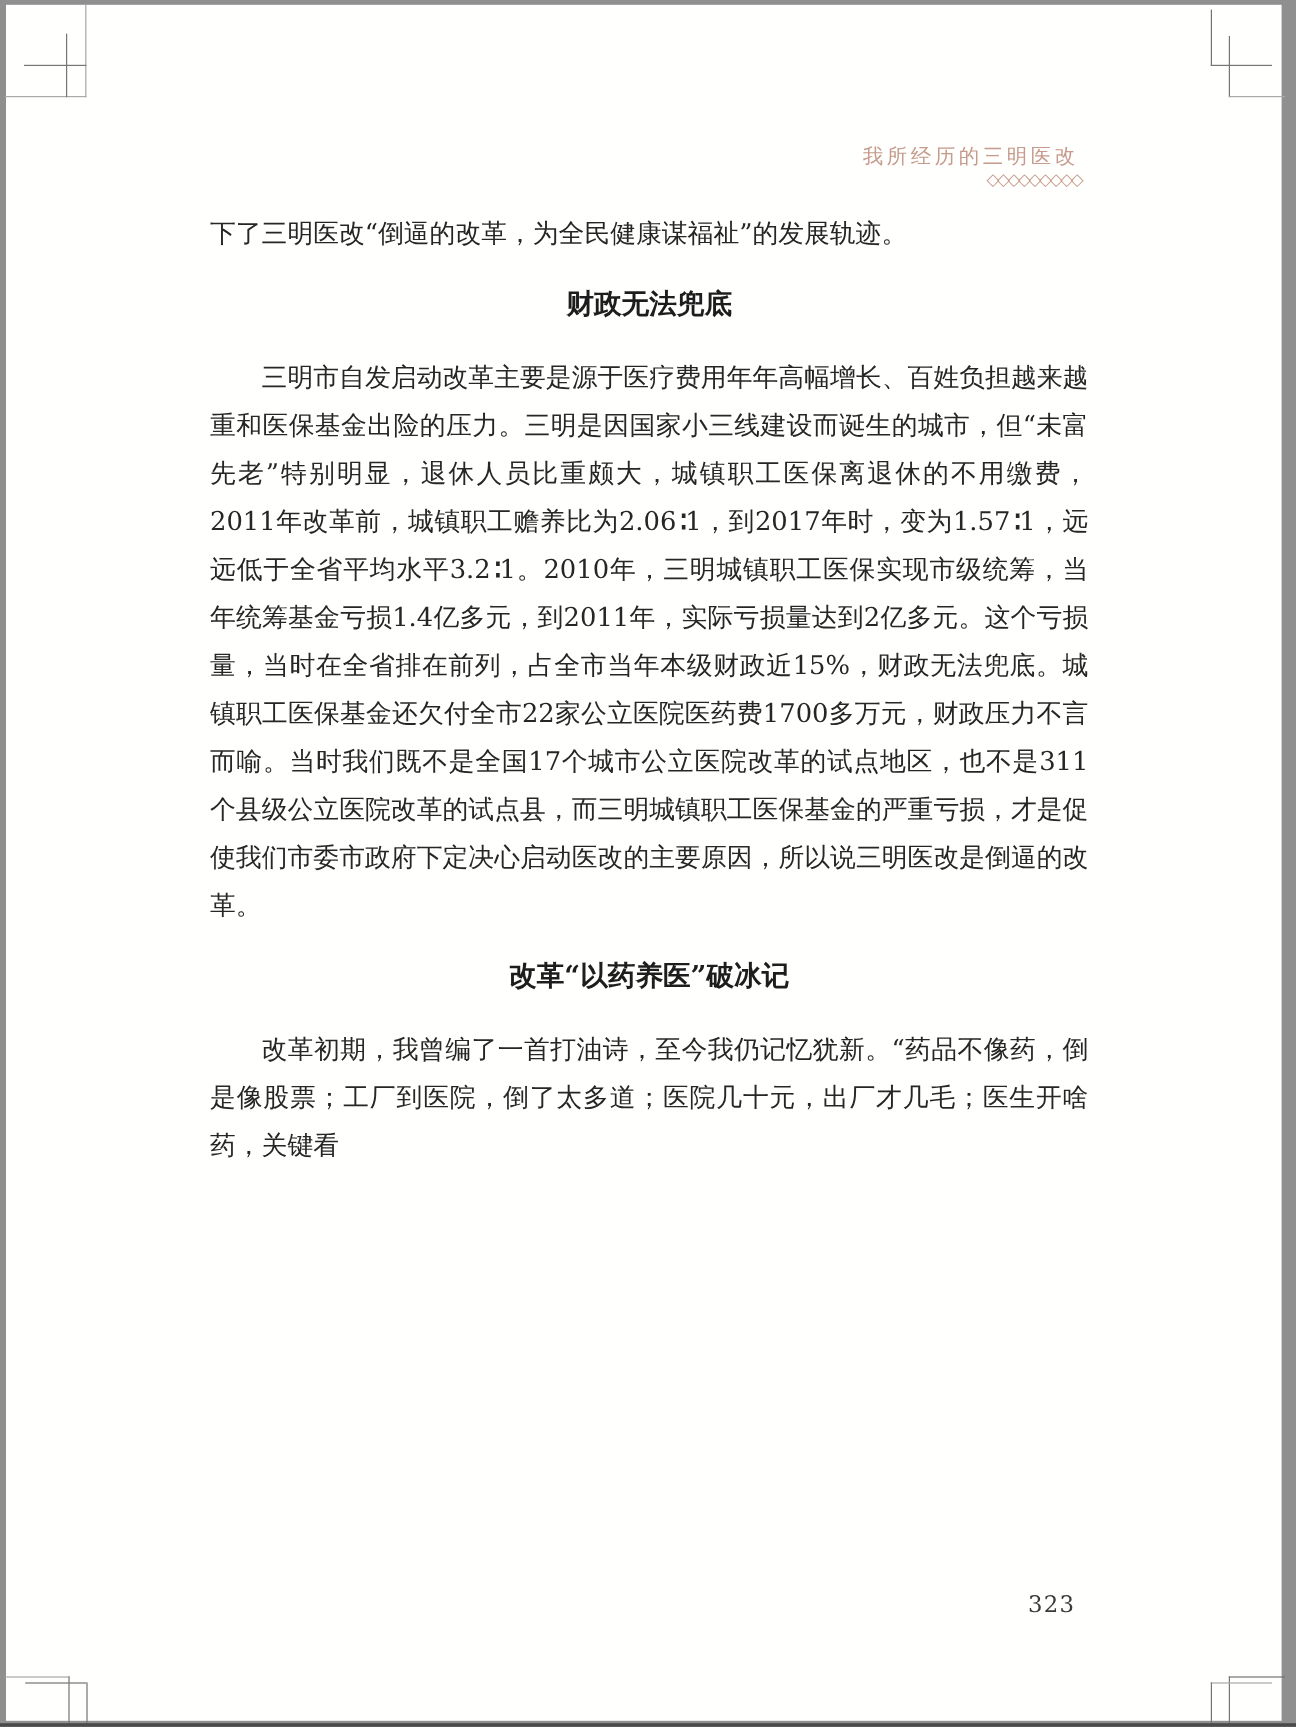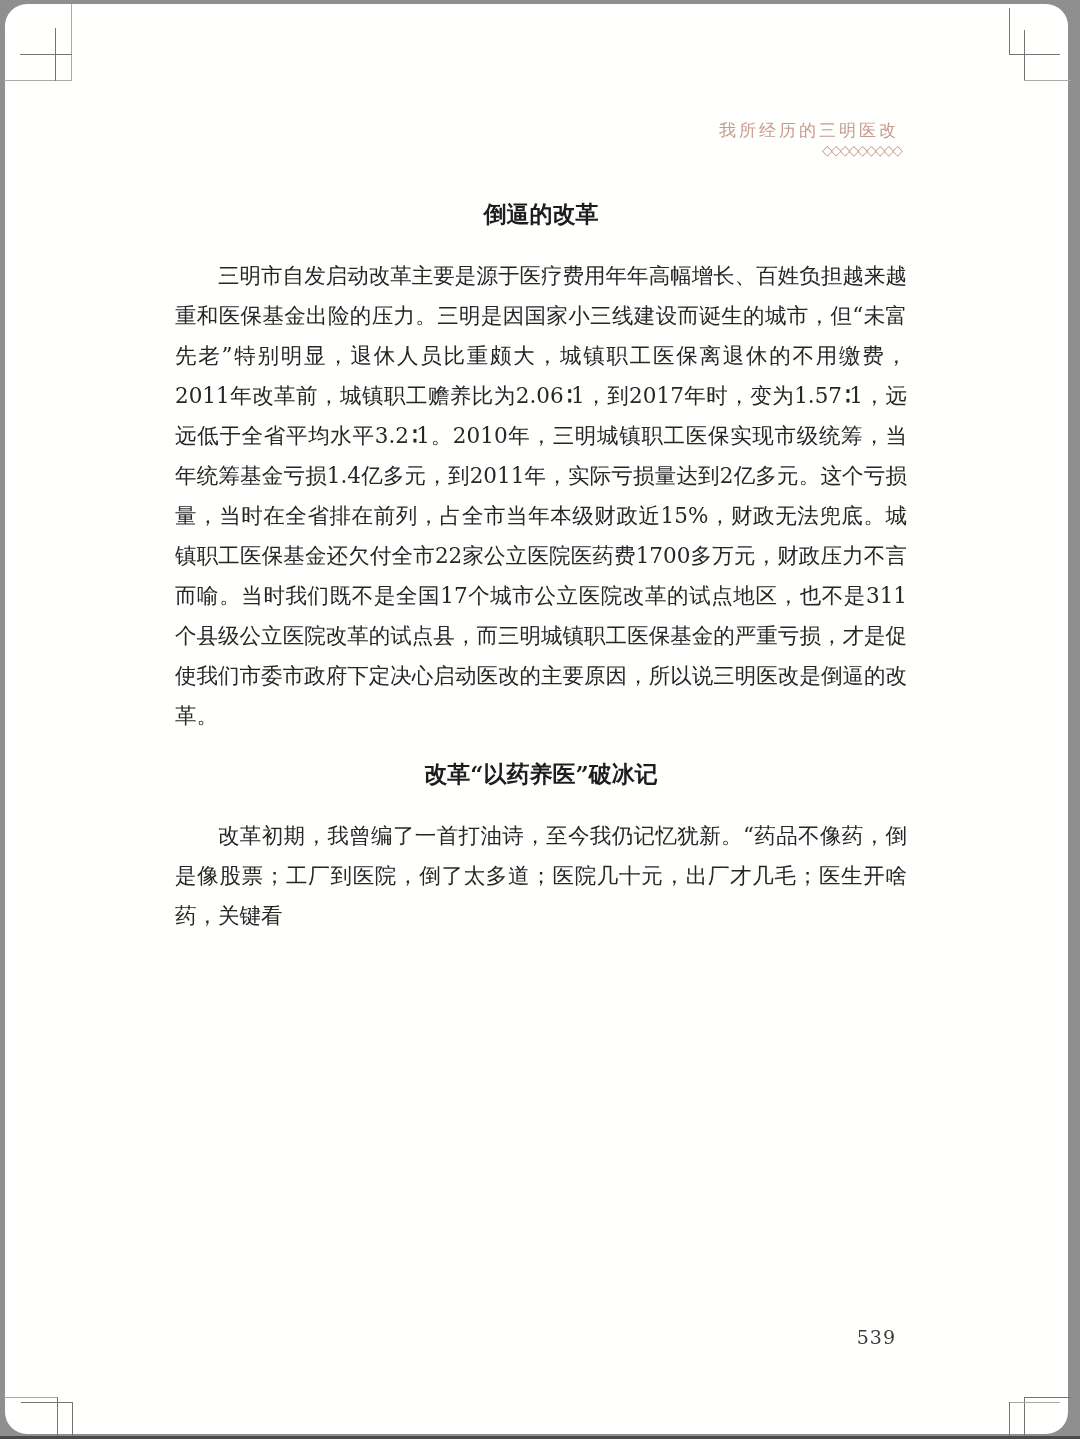--- a/index.html
+++ b/index.html
@@ -5,21 +5,20 @@
   html,body{margin:0;padding:0;}
   body{
     width:1080px;height:1439px;position:relative;
     background:#8f8f8f;
     font-family:"DejaVu Serif","Liberation Serif",serif;
     overflow:hidden;
   }
   .page{
     position:absolute;left:5px;top:4px;right:12px;bottom:5px;
     background:#fffffd;
-    border-radius:22px;
   }
   .canvas-bottom-line{
     position:absolute;left:0;right:0;bottom:0;height:3px;background:#4a4a4a;
   }
   .running-header{
     position:absolute;right:169px;top:115px;
     color:#c69a8c;font-size:17px;letter-spacing:3px;
     font-weight:400;
   }
   .ornament{
@@ -64,27 +63,28 @@
 </head>
 <body>
 
 <div class="page">
 
   <div class="running-header">我所经历的三明医改</div>
 
   <div class="ornament">◇◇◇◇◇◇◇◇◇</div>
 
   <div class="text-flow">
-    <h2 class="heading">倒逼的改革</h2>
+    <p class="para no-indent">下了三明医改“倒逼的改革，为全民健康谋福祉”的发展轨迹。</p>
+    <h2 class="heading">财政无法兜底</h2>
     <p class="para">三明市自发启动改革主要是源于医疗费用年年高幅增长、百姓负担越来越重和医保基金出险的压力。三明是因国家小三线建设而诞生的城市，但“未富先老”特别明显，退休人员比重颇大，城镇职工医保离退休的不用缴费，2011年改革前，城镇职工赡养比为2.06∶1，到2017年时，变为1.57∶1，远远低于全省平均水平3.2∶1。2010年，三明城镇职工医保实现市级统筹，当年统筹基金亏损1.4亿多元，到2011年，实际亏损量达到2亿多元。这个亏损量，当时在全省排在前列，占全市当年本级财政近15%，财政无法兜底。城镇职工医保基金还欠付全市22家公立医院医药费1700多万元，财政压力不言而喻。当时我们既不是全国17个城市公立医院改革的试点地区，也不是311个县级公立医院改革的试点县，而三明城镇职工医保基金的严重亏损，才是促使我们市委市政府下定决心启动医改的主要原因，所以说三明医改是倒逼的改革。</p>
     <h2 class="heading">改革“以药养医”破冰记</h2>
     <p class="para">改革初期，我曾编了一首打油诗，至今我仍记忆犹新。“药品不像药，倒是像股票；工厂到医院，倒了太多道；医院几十元，出厂才几毛；医生开啥药，关键看</p>
   </div>
 
-  <div class="page-number">539</div>
+  <div class="page-number">323</div>
 </div>
 
 <div class="tm light tm-tl-vl"></div>
 <div class="tm light tm-tl-hl"></div>
 <div class="tm tm-tl-vd"></div>
 <div class="tm tm-tl-hd"></div>
 
 <div class="tm tm-tr-va"></div>
 <div class="tm tm-tr-ha"></div>
 <div class="tm tm-tr-vb"></div>

